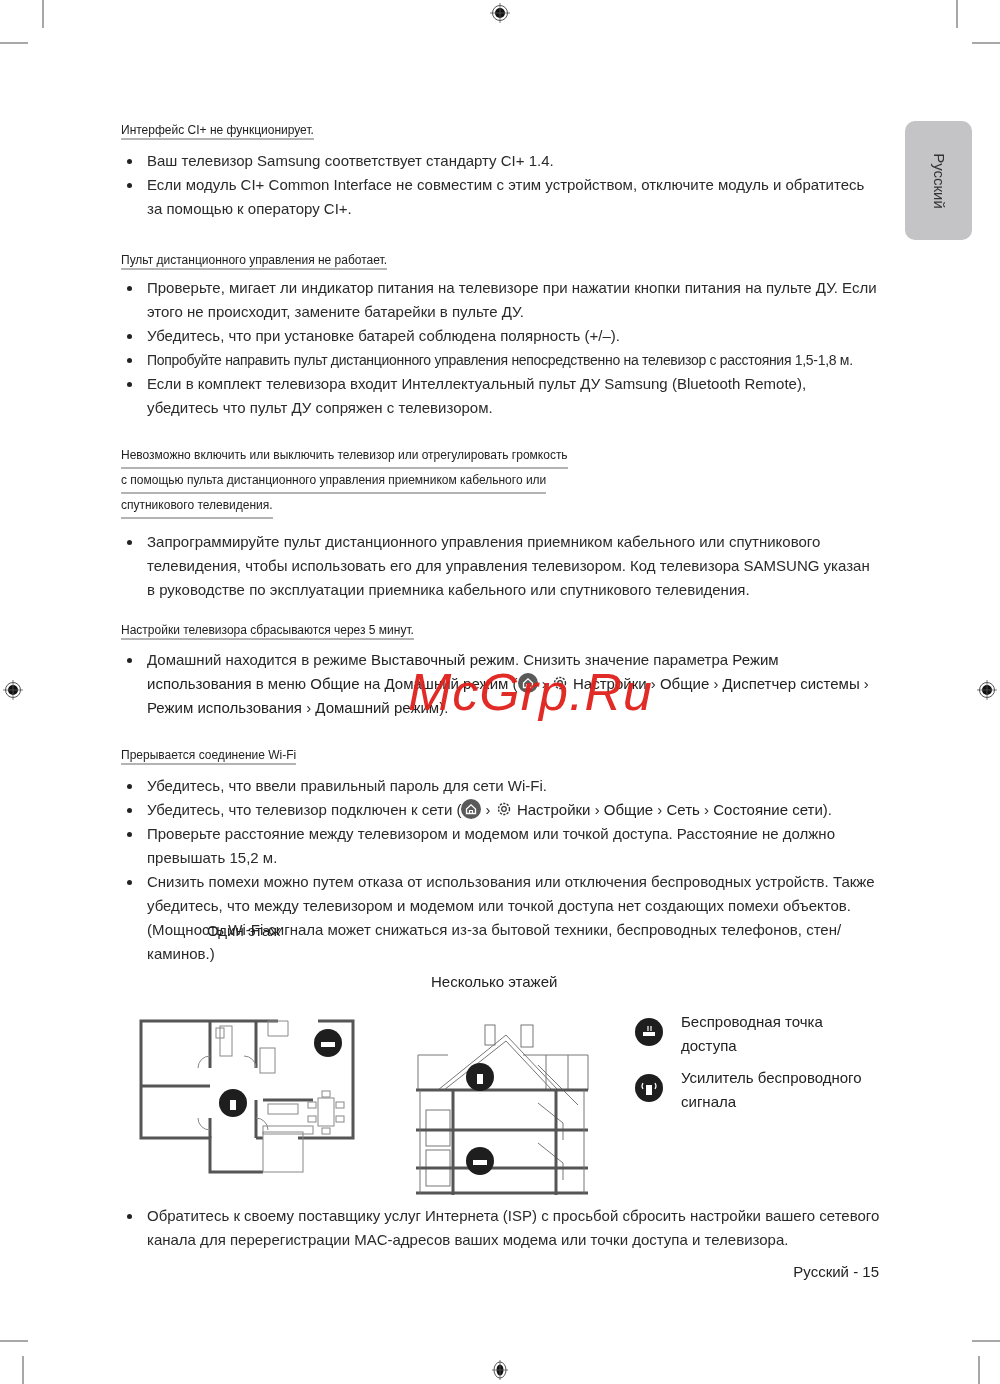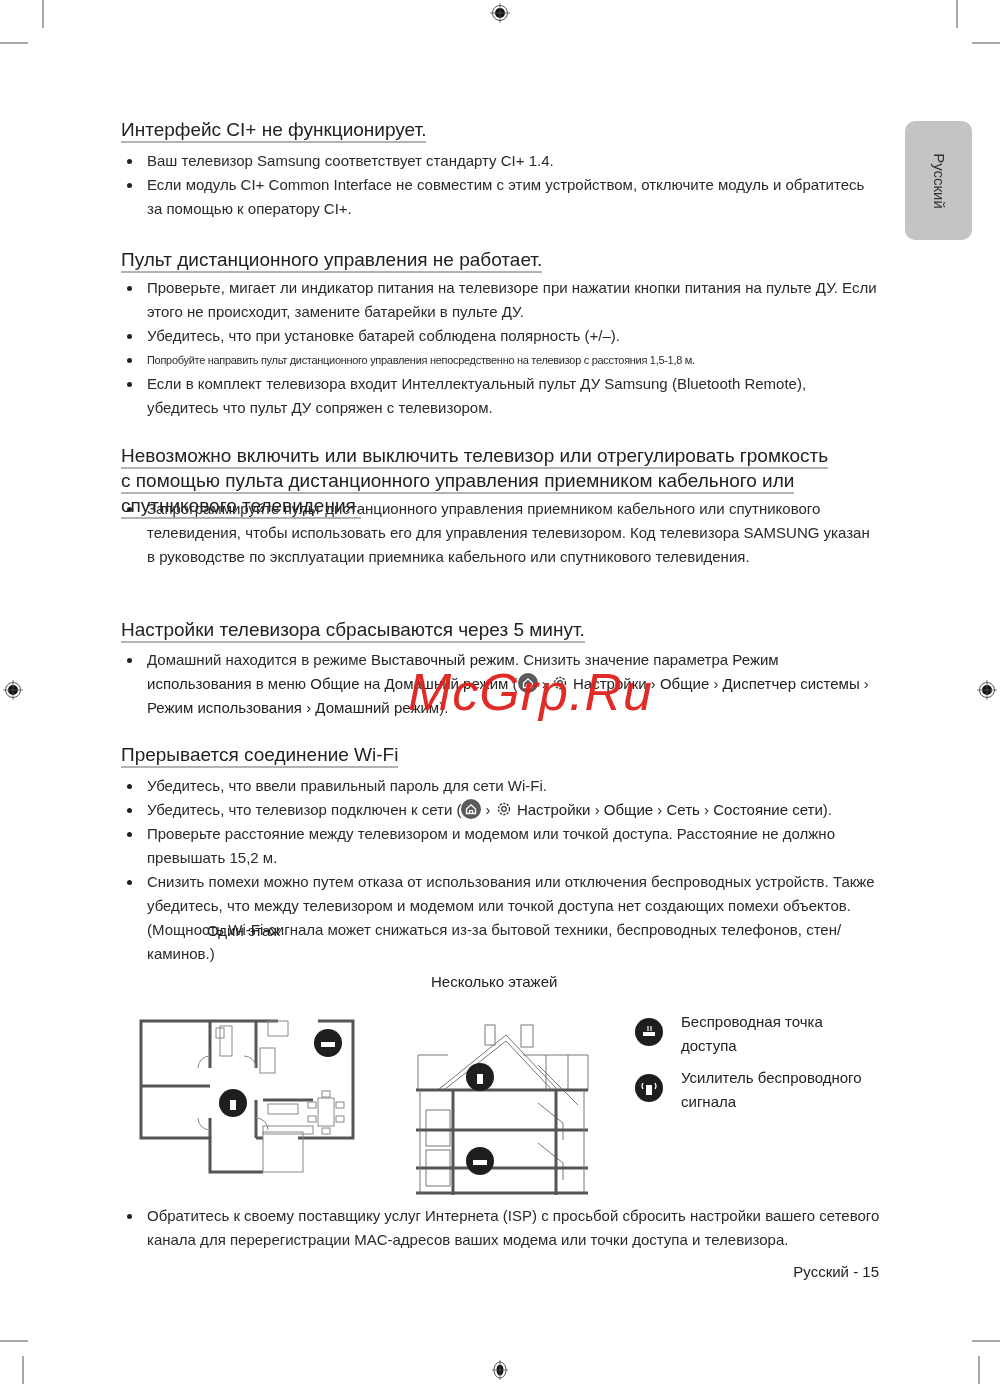--- a/index.html
+++ b/index.html
@@ -5,29 +5,29 @@
   html, body { margin: 0; padding: 0; background: #ffffff; }
   body { width: 1000px; height: 1384px; position: relative; overflow: hidden;
          font-family: "Liberation Sans", "DejaVu Sans", sans-serif; color: #222; }
   .crop { position: absolute; background: #a8a8a8; }
   .reg { position: absolute; width: 20px; height: 20px; }
   .side-tab { position: absolute; left: 905px; top: 121px; width: 67px; height: 119px;
               background: #c4c4c6; border-radius: 10px; }
   .side-tab span { position: absolute; left: 50%; top: 50%; transform: translate(-50%,-50%) rotate(90deg);
                    white-space: nowrap; font-size: 15px; color: #333; }
   .content { position: absolute; left: 121px; top: 0; width: 760px; }
-  h2 { font-weight: normal; font-size: 19px; color: #222; margin: 0; line-height: 24px;
+  h2 { font-weight: normal; font-size: 12px; color: #222; margin: 0; line-height: 24px;
        position: absolute; left: 0; }
   h2 .ul { border-bottom: 2px solid #b3b3b3; padding-bottom: 1px; }
   h2 .line { display: inline-block; border-bottom: 2px solid #b3b3b3; margin-bottom: 0; }
   ul { list-style: none; margin: 0; padding: 0; position: absolute; left: 0; width: 760px; }
   li { position: relative; padding-left: 26px; font-size: 15px; line-height: 24px; color: #2a2a2a; }
   li::before { content: ""; position: absolute; left: 6px; top: 10px; width: 5px; height: 5px;
                border-radius: 50%; background: #222; }
-  li.tight { font-size: 11px; letter-spacing: -0.3px; }
+  li.tight { font-size: 14px; letter-spacing: -0.3px; }
   b { font-weight: normal; color: #222; }
   .home-ico { display: inline-block; width: 20px; height: 20px; border-radius: 50%; background: #5a5a5a;
               vertical-align: -4px; position: relative; }
   .home-ico svg, .gear-ico svg { position: absolute; left: 0; top: 0; }
   .gear-ico { display: inline-block; width: 18px; height: 18px; vertical-align: -3px; position: relative; }
   .caption { position: absolute; font-size: 15px; color: #222; }
   .diagram { position: absolute; }
   .legend { position: absolute; left: 635px; }
   .legend-item { position: absolute; left: 0; width: 260px; }
   .legend-dot { position: absolute; left: 0; width: 28px; height: 28px; border-radius: 50%; background: #1e1e1e; }
@@ -95,21 +95,21 @@
     <li>Убедитесь, что при установке батарей соблюдена полярность (+/–).</li>
     <li class="tight">Попробуйте направить пульт дистанционного управления непосредственно на телевизор с расстояния 1,5-1,8 м.</li>
     <li>Если в комплект телевизора входит Интеллектуальный пульт ДУ Samsung (Bluetooth Remote), убедитесь что пульт ДУ сопряжен с телевизором.</li>
   </ul>
 
   <h2 style="top:444px;line-height:23px">
     <span class="line">Невозможно включить или выключить телевизор или отрегулировать громкость</span><br>
     <span class="line">с помощью пульта дистанционного управления приемником кабельного или</span><br>
     <span class="line">спутникового телевидения.</span>
   </h2>
-  <ul style="top:497px">
+  <ul style="top:530px">
     <li>Запрограммируйте пульт дистанционного управления приемником кабельного или спутникового телевидения, чтобы использовать его для управления телевизором. Код телевизора SAMSUNG указан в руководстве по эксплуатации приемника кабельного или спутникового телевидения.</li>
   </ul>
 
   <h2 style="top:618px">
     <span class="ul">Настройки телевизора сбрасываются через 5 минут.</span>
   </h2>
   <ul style="top:648px">
     <li>
       <span>Домашний находится в режиме </span><b>Выставочный режим</b><span>. Снизить значение параметра </span><b>Режим использования</b><span> в меню </span><b>Общие</b><span> на </span><b>Домашний режим</b><span> (</span><span class="home-ico"><svg width="20" height="20" viewBox="0 0 20 20">
             <path d="M5.5 10 L10 5.8 L14.5 10 V14.5 H5.5 Z" fill="none" stroke="#fff" stroke-width="1.3"></path>

